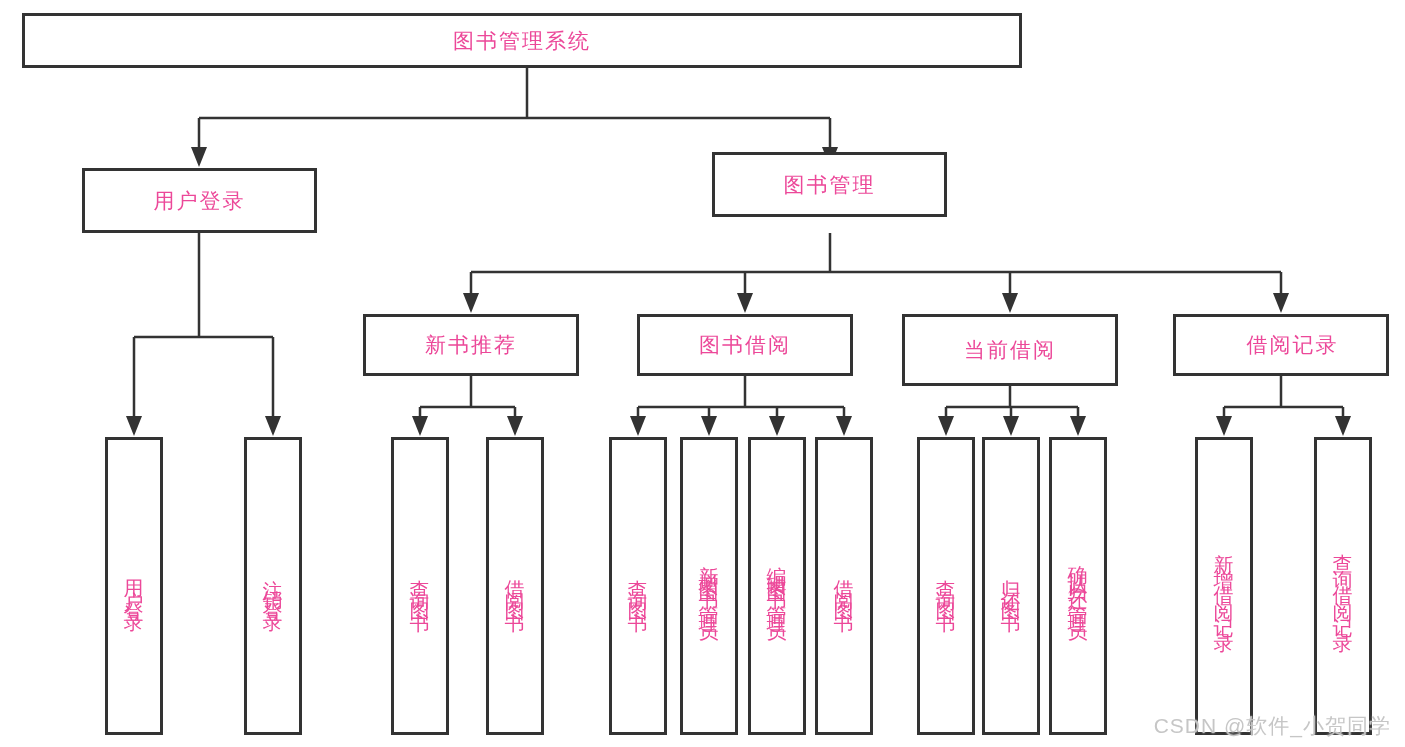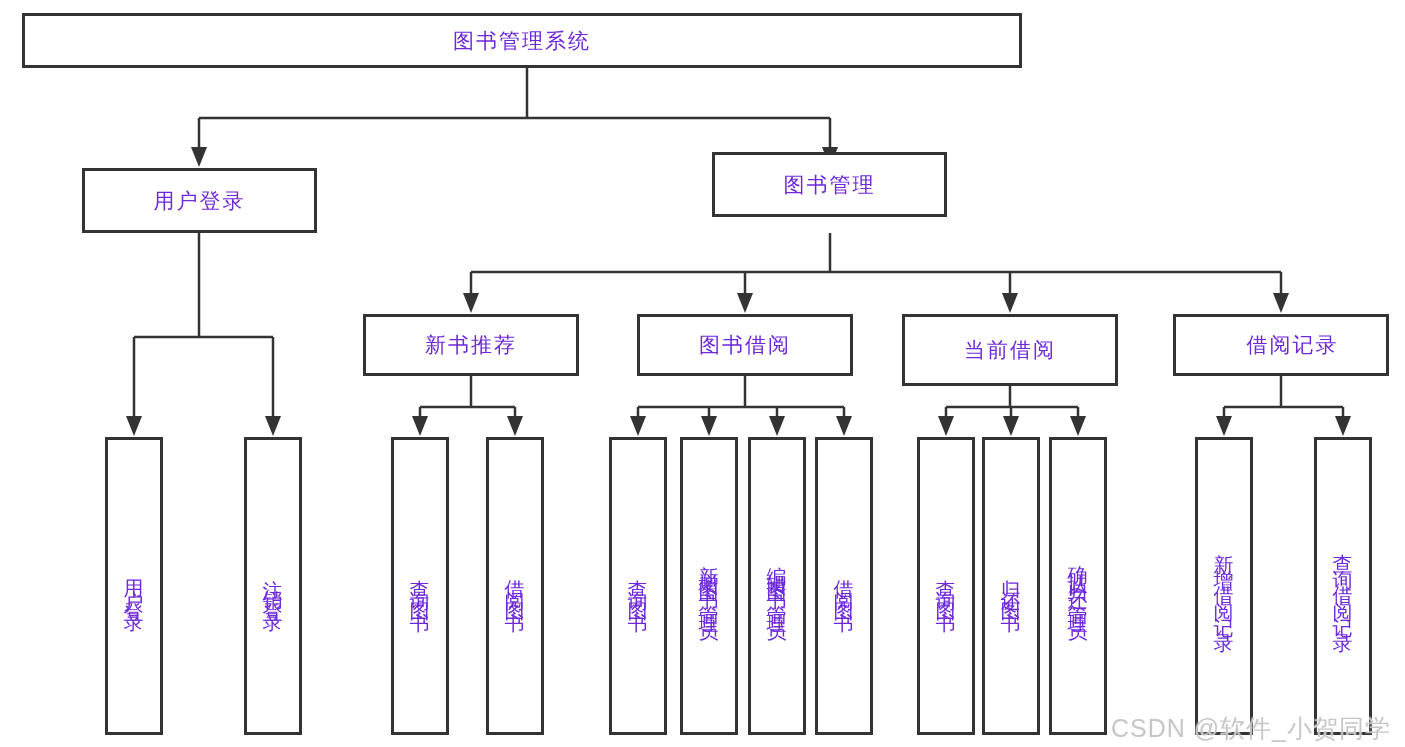--- a/index.html
+++ b/index.html
@@ -10,21 +10,21 @@
     font-family:"Liberation Sans","DejaVu Sans",sans-serif;
     overflow:hidden;
   }
   .connectors { position:absolute; left:0; top:0; width:1405px; height:747px; }
   .node {
     position:absolute;
     box-sizing:border-box;
     border:3px solid #333333;
     background:#ffffff;
     display:flex; align-items:center; justify-content:center;
-    color:#6d28d9;
+    color:#ec4899;
   }
   .node.h { font-size:21px; letter-spacing:2px; white-space:nowrap; }
   .node.v .vtext {
     writing-mode:vertical-rl;
     text-orientation:mixed;
     font-size:20px;
     letter-spacing:11px;
     line-height:1;
   }
   .node.v.n6 .vtext { letter-spacing:16px; }
@@ -41,21 +41,21 @@
   .b-f1  { left:105px; }  .b-f2  { left:244px; }
   .b-f3  { left:391px; }  .b-f4  { left:486px; }
   .b-f5  { left:609px; }  .b-f6  { left:680px; }
   .b-f7  { left:748px; }  .b-f8  { left:815px; }
   .b-f9  { left:917px; }  .b-f10 { left:982px; }
   .b-f11 { left:1049px; } .b-f12 { left:1195px; }
   .b-f13 { left:1314px; }
   .watermark {
     position:absolute;
     right:14px; top:712px;
-    font-size:25px;
+    font-size:21px;
     letter-spacing:1px;
     color:rgba(195,195,195,0.95);
     text-shadow:0 0 2px #ffffff;
     z-index:5;
     white-space:nowrap;
   }
 </style>
 </head>
 <body>
 

